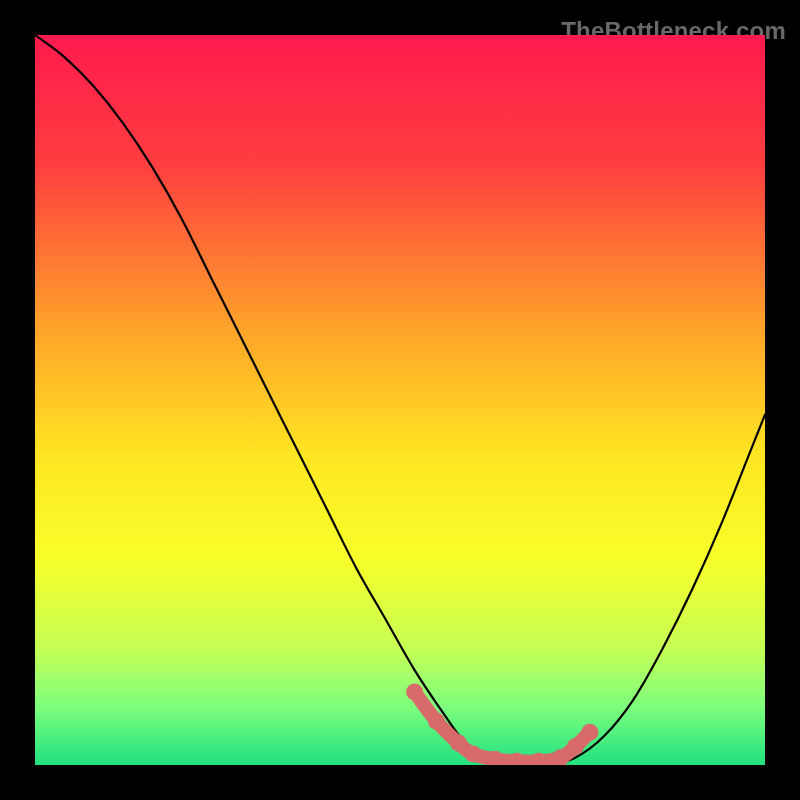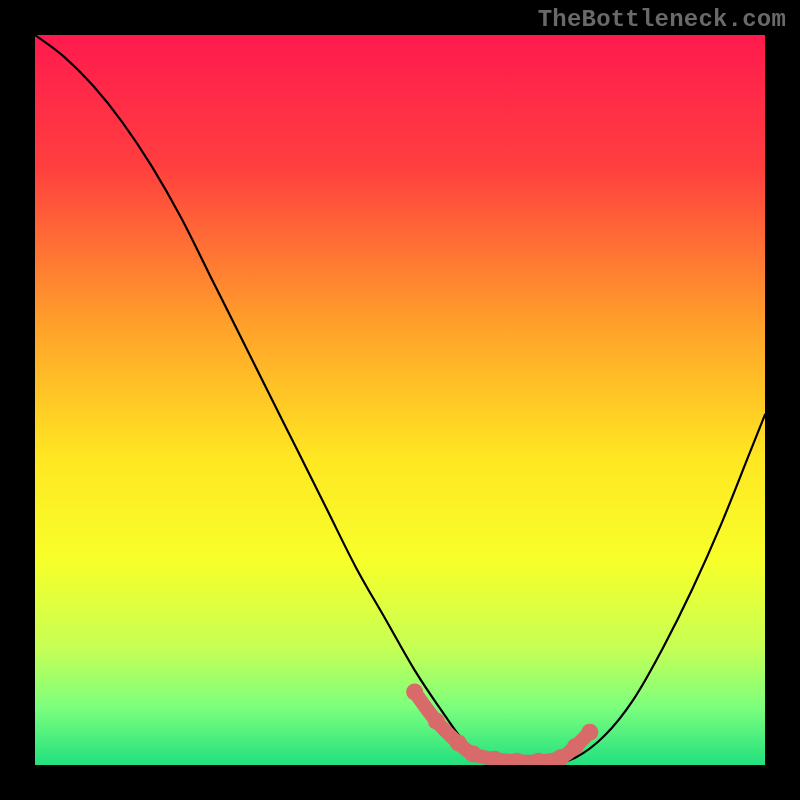--- a/index.html
+++ b/index.html
@@ -20,23 +20,23 @@
   }
   .plot {
     position: absolute;
     left: 35px;
     top: 35px;
     width: 730px;
     height: 730px;
   }
   .watermark {
     position: absolute;
-    top: 6px;
+    top: 17px;
     right: 14px;
-    font-family: Liberation Mono, monospace;
+    font-family: Liberation Sans, sans-serif;
     font-size: 24px;
     font-weight: 600;
     color: #696969;
     letter-spacing: 0.2px;
   }
   svg { display: block; }
 </style>
 </head>
 <body>
 

